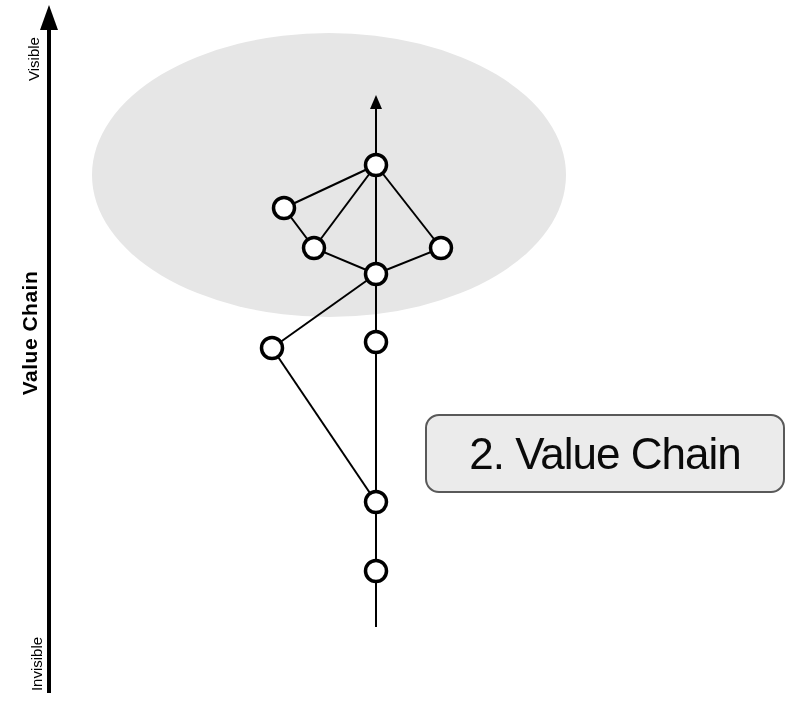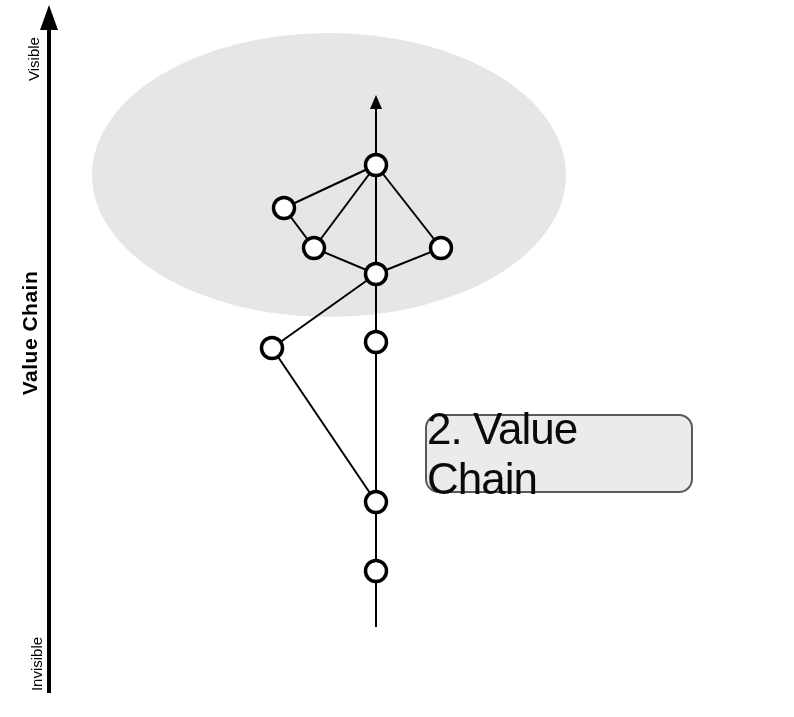--- a/index.html
+++ b/index.html
@@ -21,21 +21,21 @@
   }
   .axis-label.small { font-size: 15px; font-weight: 400; }
   .axis-label.title { font-size: 21px; font-weight: 700; letter-spacing: 0.5px; }
   .visible-label  { left: -26px; top: 51px;  width: 120px; height: 16px; line-height: 16px; }
   .title-label    { left: -45px; top: 322px; width: 150px; height: 22px; line-height: 22px; }
   .invisible-label{ left: -23px; top: 656px; width: 120px; height: 16px; line-height: 16px; }
   .badge {
     position: absolute;
     left: 425px;
     top: 414px;
-    width: 268px;
+    width: 360px;
     height: 79px;
     box-sizing: border-box;
     background: #ebebeb;
     border: 2px solid #595959;
     border-radius: 14px;
     display: flex;
     align-items: center;
     justify-content: center;
     font-size: 44px;
     font-weight: 400;

